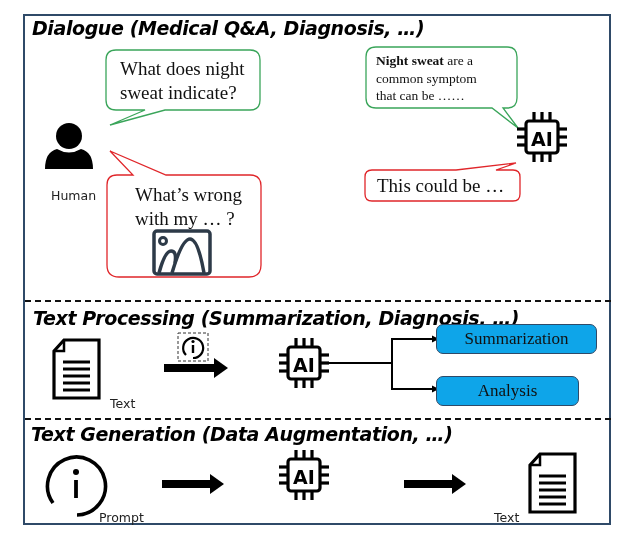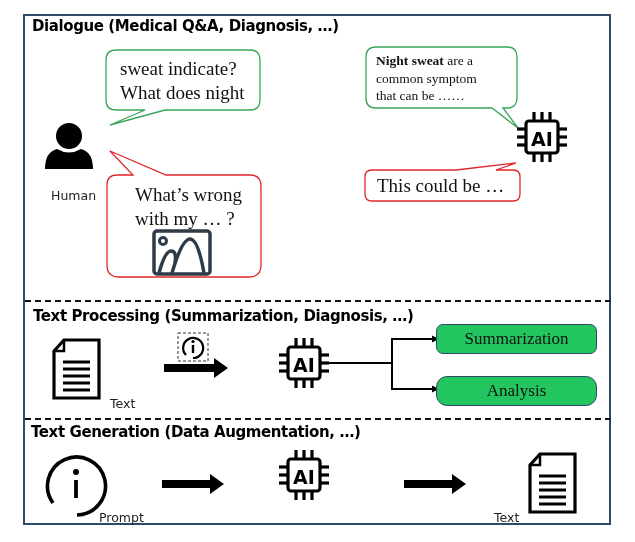--- a/index.html
+++ b/index.html
@@ -3,32 +3,32 @@
   <meta charset="utf-8">
   <style>
     html, body { margin: 0; padding: 0; background: #ffffff; }
     body { width: 635px; height: 542px; position: relative; overflow: hidden; }
     .frame {
       position: absolute; left: 23px; top: 14px; width: 588px; height: 511px;
       border: 2px solid #2f4a68; box-sizing: border-box; background: #fff;
     }
     .section-title {
       position: absolute; font-family: "DejaVu Sans", sans-serif; font-weight: bold;
-      font-size: 15px; color: #000; white-space: nowrap; letter-spacing: -0.4px;
+      font-size: 19px; color: #000; white-space: nowrap; letter-spacing: -0.4px; font-style: italic;
     }
     .divider {
       position: absolute; left: 25px; width: 586px; height: 0;
       border-top: 2.5px dashed #111;
     }
     .serif { font-family: "Liberation Serif", "DejaVu Serif", serif; color: #111; }
     .sans-label { position: absolute; font-family: "DejaVu Sans", sans-serif; font-size: 12.5px; color: #222; }
     .bubble-text { position: absolute; line-height: 1.25; }
     .box {
       position: absolute; border: 1.3px solid #2f4a68; border-radius: 7px; box-sizing: border-box;
-      display: flex; align-items: center; justify-content: center; background: #22c55e;
+      display: flex; align-items: center; justify-content: center; background: #0ea5e9;
       font-family: "Liberation Serif", "DejaVu Serif", serif; font-size: 17px; color: #111;
     }
     svg.abs { position: absolute; overflow: visible; }
   </style>
 </head>
 <body>
 
 <div class="frame" style="border-color: rgb(47, 74, 104);"></div>
 
 <div class="section-title" style="left:32px; top:17px;">Dialogue (Medical Q&amp;A, Diagnosis, …)</div>
@@ -38,22 +38,22 @@
   <path d="M116,50 Q106,50 106,60 L106,100 Q106,110 116,110 L145,110 L110,125 L165,110 L250,110 Q260,110 260,100 L260,60 Q260,50 250,50 Z" fill="#fff" stroke="#3aa55a" stroke-width="1.3"></path>
 
   <path d="M117,175 Q107,175 107,185 L107,265 Q107,277 119,277 L249,277 Q261,277 261,265 L261,186 Q261,175 250,175 L166,175 L110,151 L133,175 Z" fill="#fff" stroke="#e0262a" stroke-width="1.3"></path>
 
   <path d="M376,47 Q366,47 366,57 L366,98 Q366,108 376,108 L492,108 L518,128 L503,108 L507,108 Q517,108 517,98 L517,57 Q517,47 507,47 Z" fill="#fff" stroke="#3aa55a" stroke-width="1.3"></path>
 
   <path d="M372,170 Q365,170 365,177 L365,194 Q365,201 372,201 L513,201 Q520,201 520,194 L520,177 Q520,170 513,170 L496,170 L516,163 L456,170 Z" fill="#fff" stroke="#e0262a" stroke-width="1.3"></path>
 </svg>
 
 <div class="bubble-text serif" style="left:120px; top:57px; font-size:19px;">
+  <div>What does night</div>
   <div>sweat indicate?</div>
-  <div>What does night</div>
 </div>
 
 <div class="bubble-text serif" style="left:119px; top:183px; font-size:19px;margin-left:16px;">
   <div>What’s wrong</div>
   <div>with my … ?</div>
 </div>
 
 <svg class="abs" style="left:152px; top:229px;" width="60" height="47" viewBox="0 0 60 47">
   <rect x="2" y="2" width="56" height="43" rx="3" fill="none" stroke="#2d3a48" stroke-width="3.5"></rect>
   <circle cx="11" cy="12" r="3.5" fill="none" stroke="#2d3a48" stroke-width="3"></circle>
@@ -145,21 +145,21 @@
 <svg class="abs" style="left:329px; top:330px;" width="110" height="70" viewBox="0 0 110 70">
   <line x1="0" y1="33" x2="63" y2="33" stroke="#000" stroke-width="2"></line>
   <line x1="63" y1="9" x2="63" y2="59" stroke="#000" stroke-width="2"></line>
   <line x1="62" y1="9" x2="104" y2="9" stroke="#000" stroke-width="2"></line>
   <line x1="62" y1="59" x2="104" y2="59" stroke="#000" stroke-width="2"></line>
   <polygon points="103,5.5 110,9 103,12.5" fill="#000"></polygon>
   <polygon points="103,55.5 110,59 103,62.5" fill="#000"></polygon>
 </svg>
 
 <div class="box" style="left:436px; top:324px; width:161px; height:30px;">Summarization</div>
-<div class="box" style="left:436px; top:376px; width:161px; height:30px;border-radius:11px;">Analysis</div>
+<div class="box" style="left:436px; top:376px; width:143px; height:30px;">Analysis</div>
 
 <div class="divider" style="top:418px;"></div>
 
 <div class="section-title" style="left:31px; top:423px;">Text Generation (Data Augmentation, …)</div>
 
 <svg class="abs" style="left:44px; top:455px;" width="64" height="62" viewBox="0 0 64 62">
   <path d="M9,48 A29,29 0 1 1 33,60" fill="none" stroke="#000" stroke-width="3.6"></path>
   <circle cx="32" cy="17" r="3" fill="#000"></circle>
   <line x1="32" y1="25" x2="32" y2="43" stroke="#000" stroke-width="3.8"></line>
 </svg>

